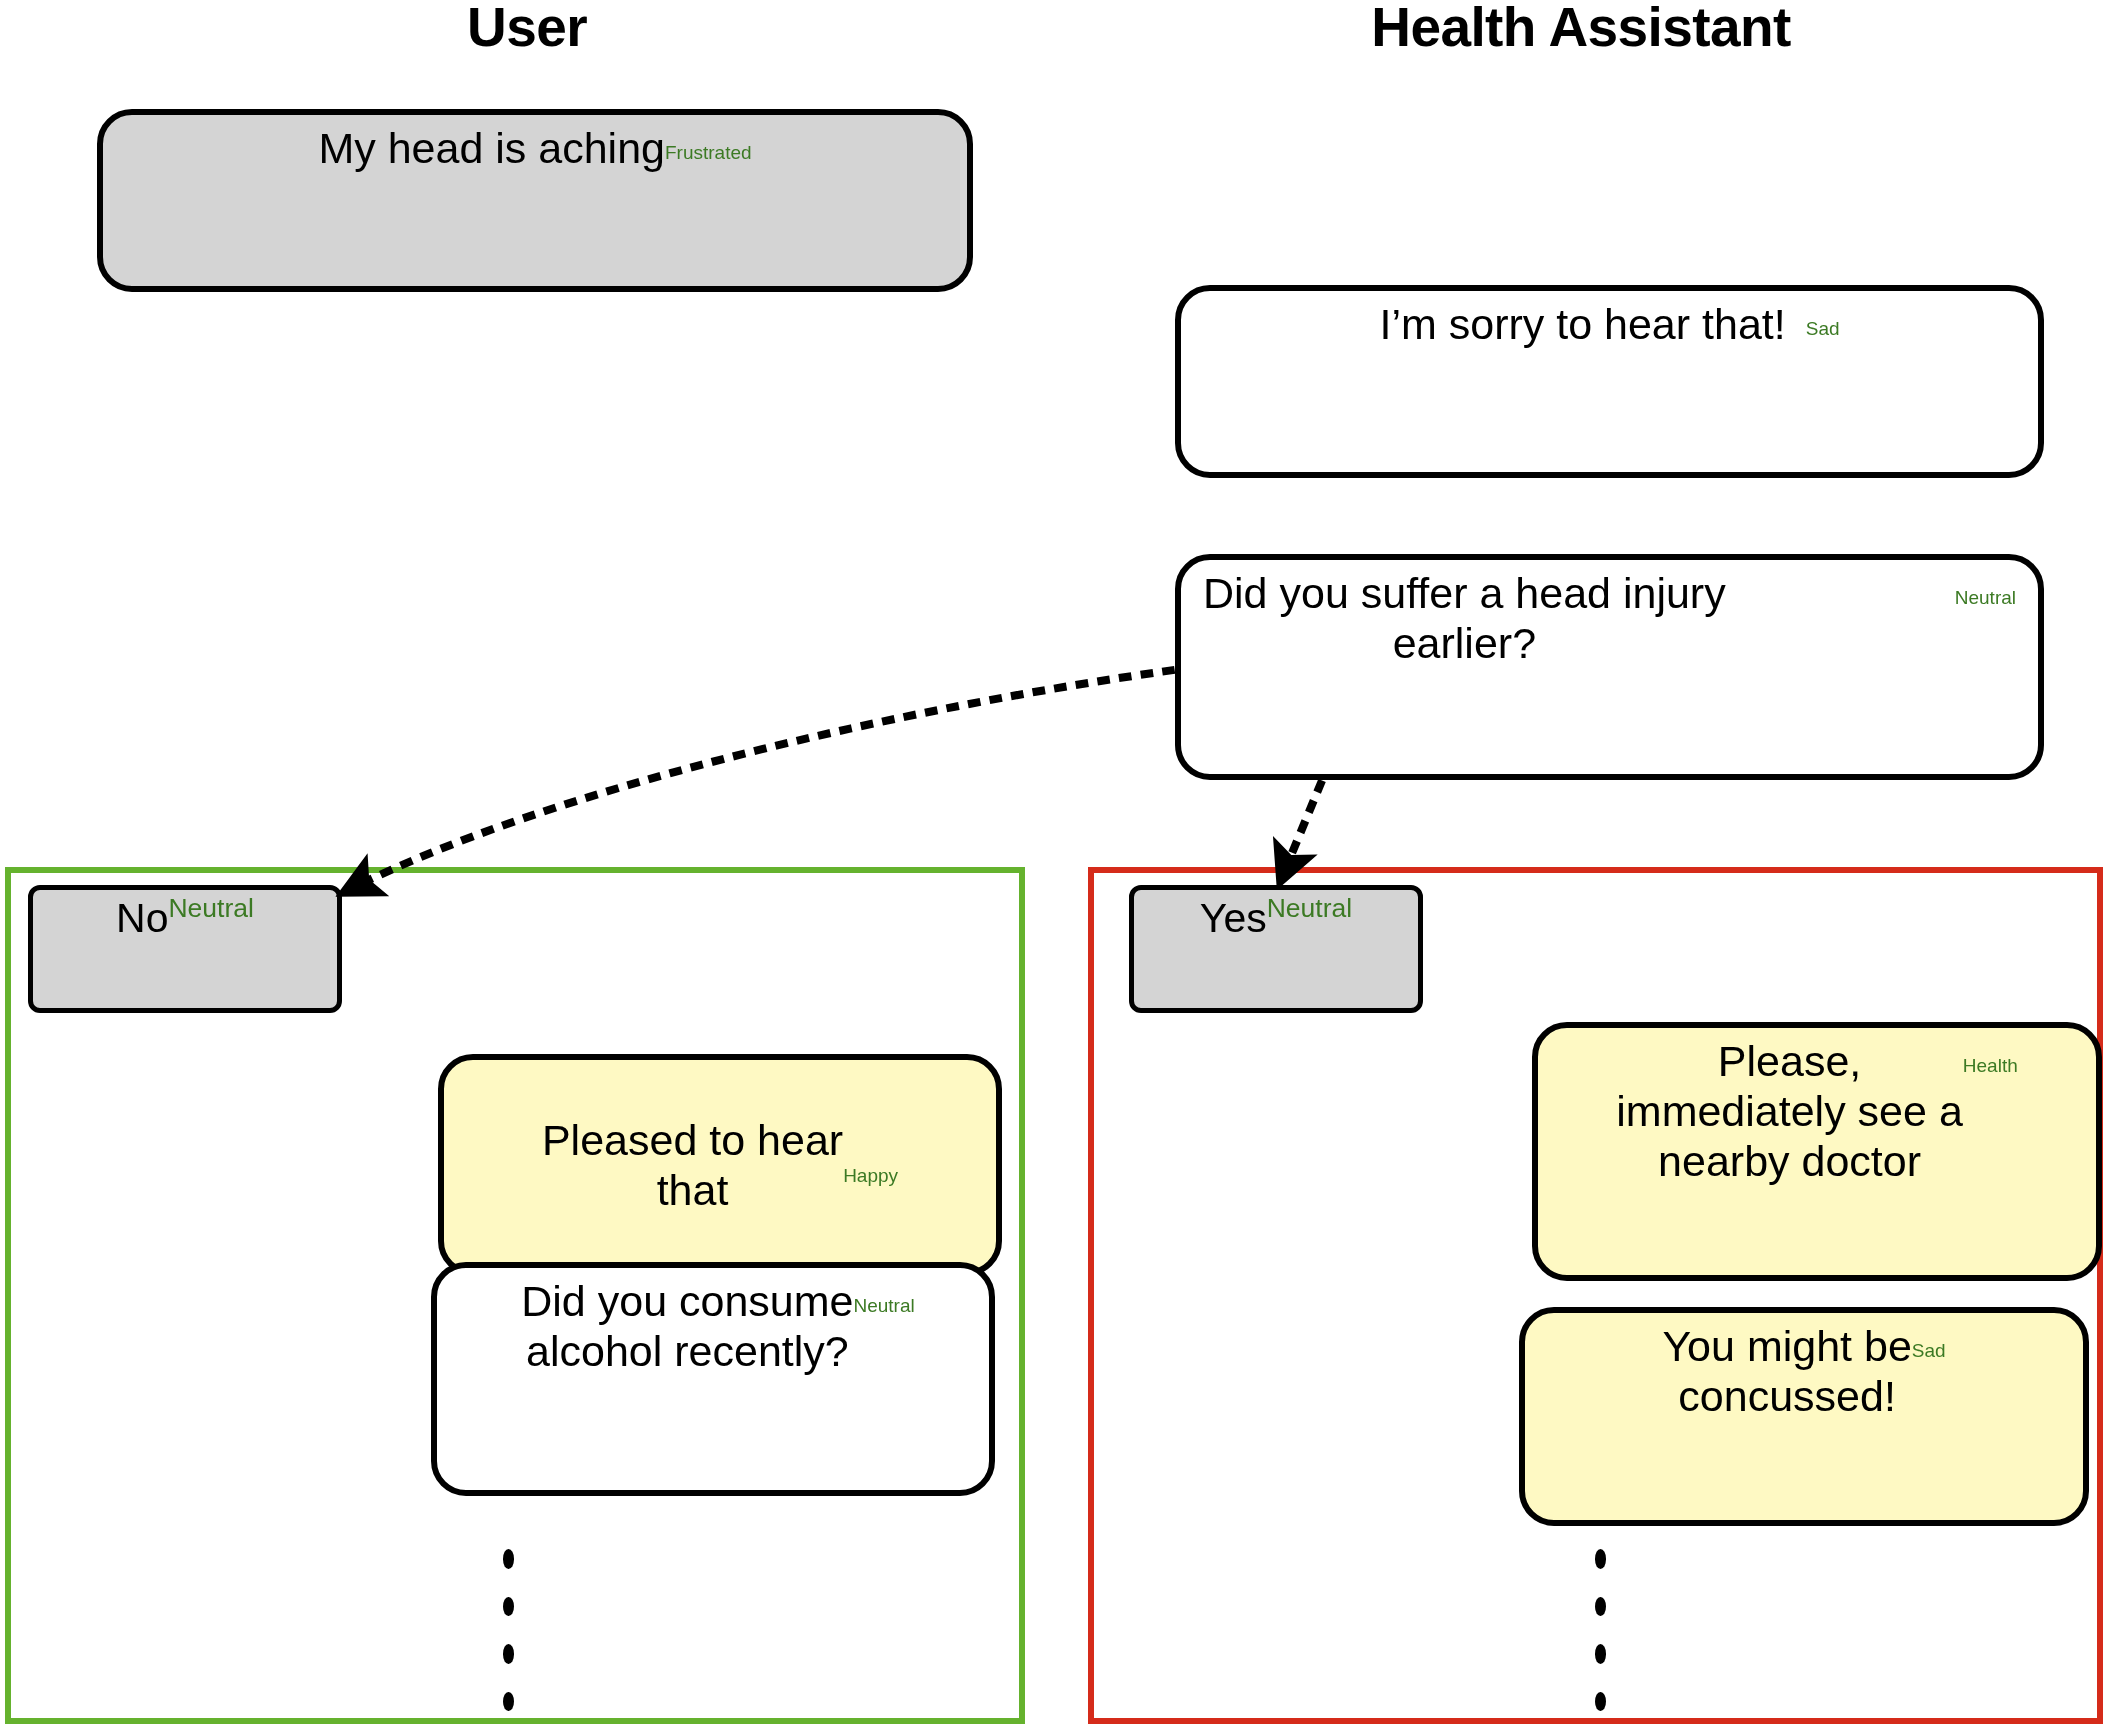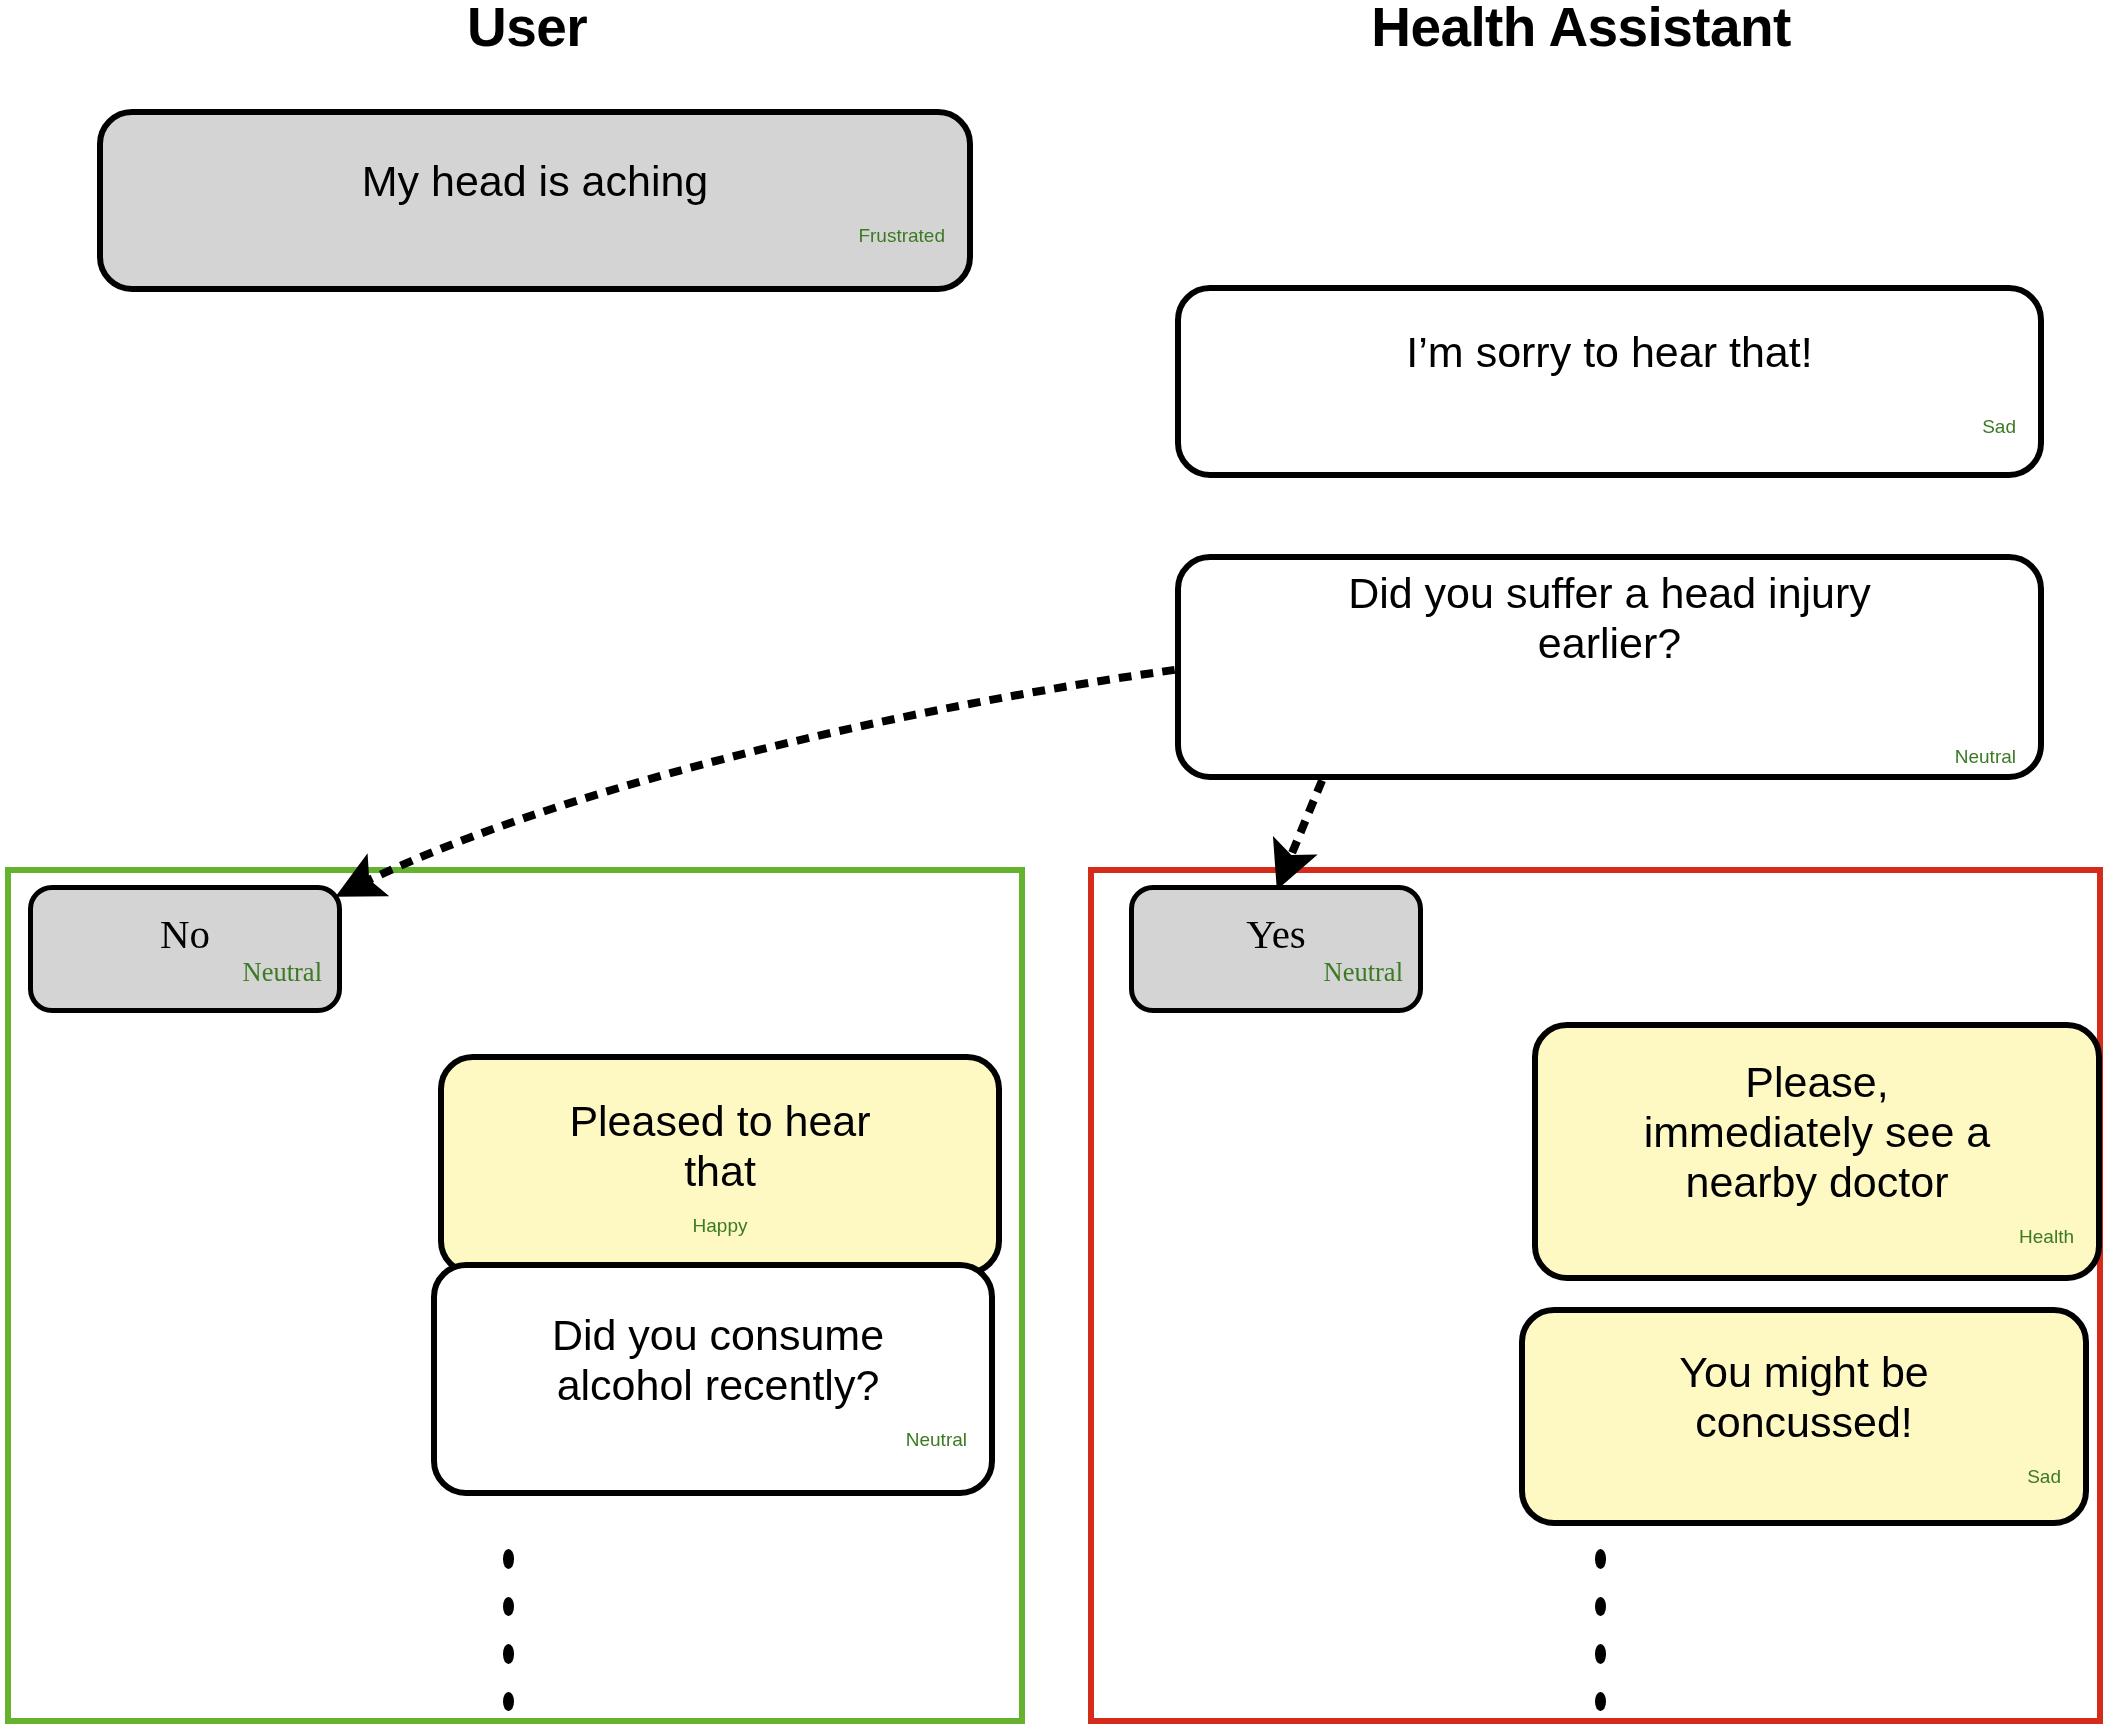--- a/index.html
+++ b/index.html
@@ -28,21 +28,21 @@
   }
 
   
   .bubble {
     position: absolute;
     box-sizing: border-box;
     border: 6.3px solid #000000;
     border-radius: 35px;
     background: #ffffff;
     display: flex;
-    flex-direction: column;
+    flex-direction: row;
     justify-content: center;
     padding: 9.2px 22px 7px 22px;
   }
   .bubble.gray  { background: #d4d4d4; }
   .bubble.green { background: #fef9c3; align-items: center; }
   .bubble.pink  { background: #fef9c3; }
 
   .bubble .msg {
     font-size: 43px;
     line-height: 1.16;
@@ -53,24 +53,23 @@
   .bubble .emotion {
     font-size: 19px;
     color: #3C7A24;
     text-align: right;
     line-height: 1.05;
     margin-top: 19px;
   }
 
   
   .bubble.chip {
-    border-radius: 24px;
+    border-radius: 12px;
     padding: 4.6px 15px 4.6px 15px;
     border-width: 5.8px;
-    font-family: Liberation Serif, serif;
   }
   .bubble.chip .msg { font-size: 41px; }
   .bubble.chip .emotion { font-size: 26.5px; margin-top: 0; }
 
   
   .frame {
     position: absolute;
     box-sizing: border-box;
     background: transparent;
   }

